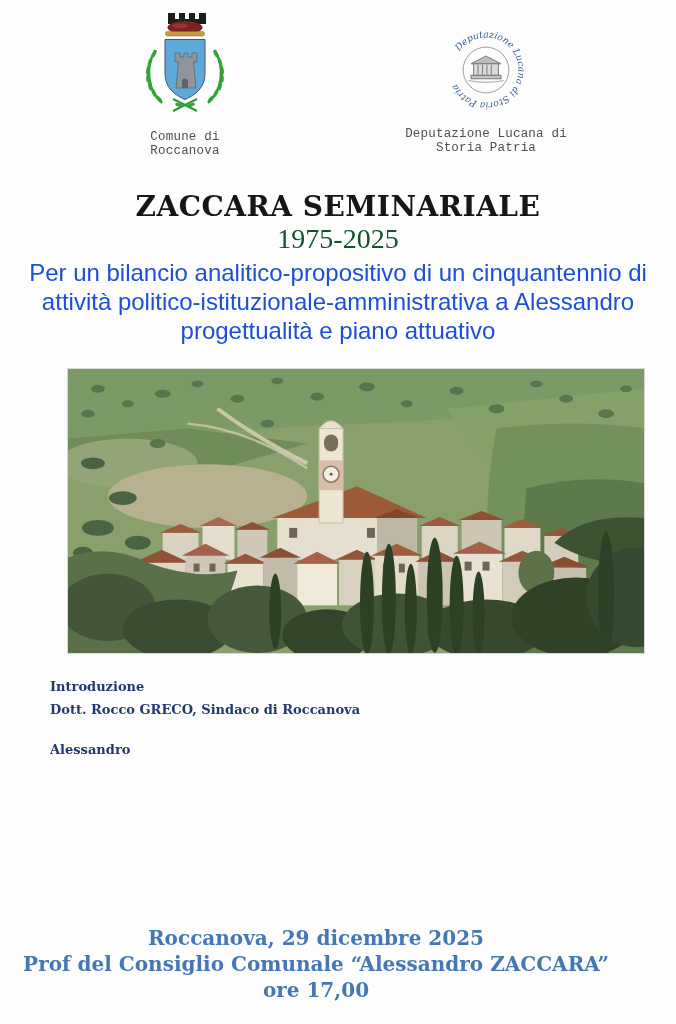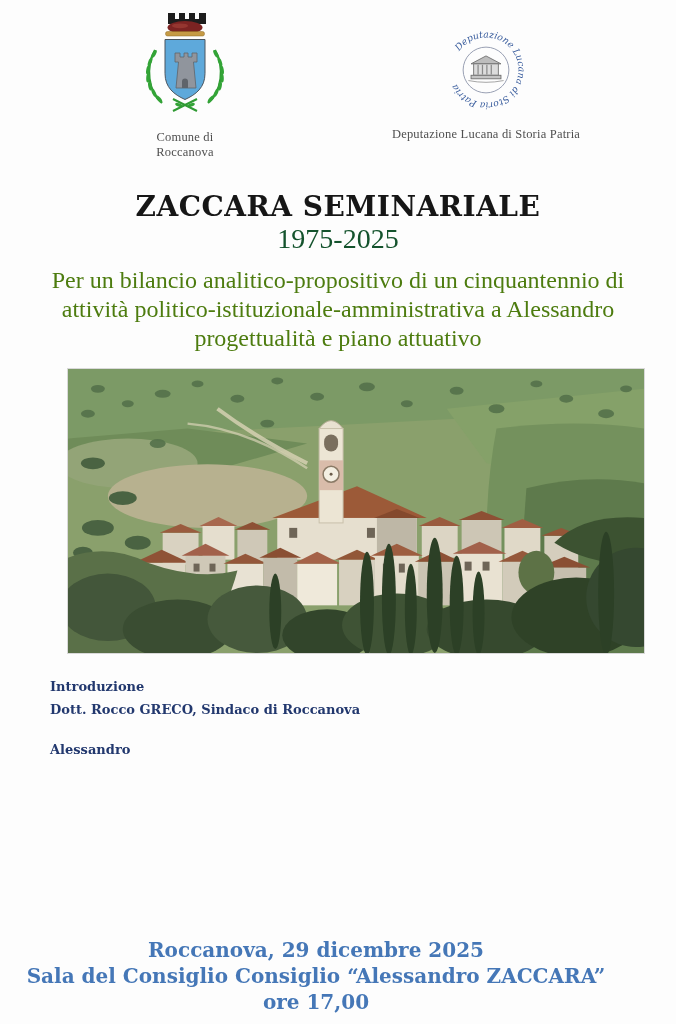--- a/index.html
+++ b/index.html
@@ -10,42 +10,42 @@
     position:relative;overflow:hidden;
   }
   .poster{position:absolute;inset:0;background:#fdfdfd;}
 
   
   .logo-left{position:absolute;left:131px;top:10px;width:108px;text-align:center;}
   .logo-right{position:absolute;left:391px;top:26px;width:190px;text-align:center;}
   .logo-caption{
     margin-top:6px;
     font-size:12.5px;color:#4f4f4f;letter-spacing:.2px;
-    font-family:Liberation Serif, serif;
+    font-family:Liberation Mono, monospace;
   }
   .logo-right .logo-caption{margin-top:9px;}
 
   
   .title{
     position:absolute;top:190px;left:0;width:100%;
     text-align:center;
     font-family:"DejaVu Serif",serif;font-weight:700;
     font-size:28px;letter-spacing:.5px;color:#161616;
   }
   .years{
     position:absolute;top:223px;left:0;width:100%;
     text-align:center;
     font-family:"Liberation Serif",serif;
     font-size:28px;color:#14532d;
   }
   .subtitle{
     position:absolute;top:258px;left:0;width:100%;
     text-align:center;
-    font-family:Liberation Serif, serif;
-    font-size:24px;line-height:29px;color:#4d7c0f;margin-top:8px;
+    font-family:Liberation Sans, sans-serif;
+    font-size:24px;line-height:29px;color:#1d4ed8;
   }
 
   
   .photo{
     position:absolute;left:67px;top:368px;width:578px;height:286px;
     border:1px solid #d9d9d9;box-sizing:border-box;overflow:hidden;
   }
   .photo svg{display:block;width:100%;height:100%;}
 
   
@@ -54,21 +54,21 @@
     font-family:"DejaVu Serif",serif;font-weight:700;
     font-size:13px;line-height:23px;color:#22386e;
   }
   .program-section{margin-bottom:17px;}
 
   
   .footer{
     position:absolute;left:0;right:44px;top:925px;
     text-align:center;
     font-family:"DejaVu Serif",serif;font-weight:700;
-    font-size:20px;line-height:26px;color:#4577b7;margin-top:12px;
+    font-size:20px;line-height:26px;color:#4577b7;
   }
 </style>
 </head>
 <body>
 
 <div class="poster">
 
   <figure class="logo-left" style="margin:0">
     <svg width="100" height="110" viewBox="0 0 100 110">
 
@@ -279,17 +279,17 @@
       <div>Introduzione</div>
       <div>Dott. Rocco GRECO, Sindaco di Roccanova</div>
     </div>
     <div class="program-section">
       <div>Alessandro</div>
     </div>
   </div>
 
   <div class="footer">
     <div>Roccanova, 29 dicembre 2025</div>
-    <div>Sala del Consiglio Consiglio “Alessandro ZACCARA”</div>
+    <div>Prof del Consiglio Comunale “Alessandro ZACCARA”</div>
     <div>ore 17,00</div>
   </div>
 
 </div>
 
 </body></html>

